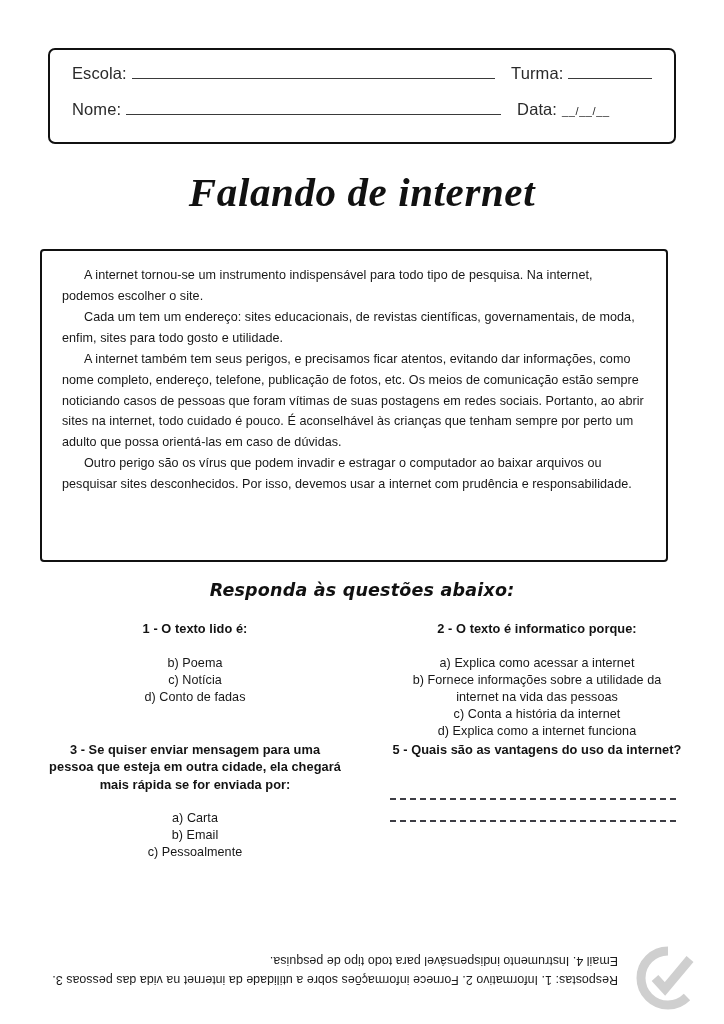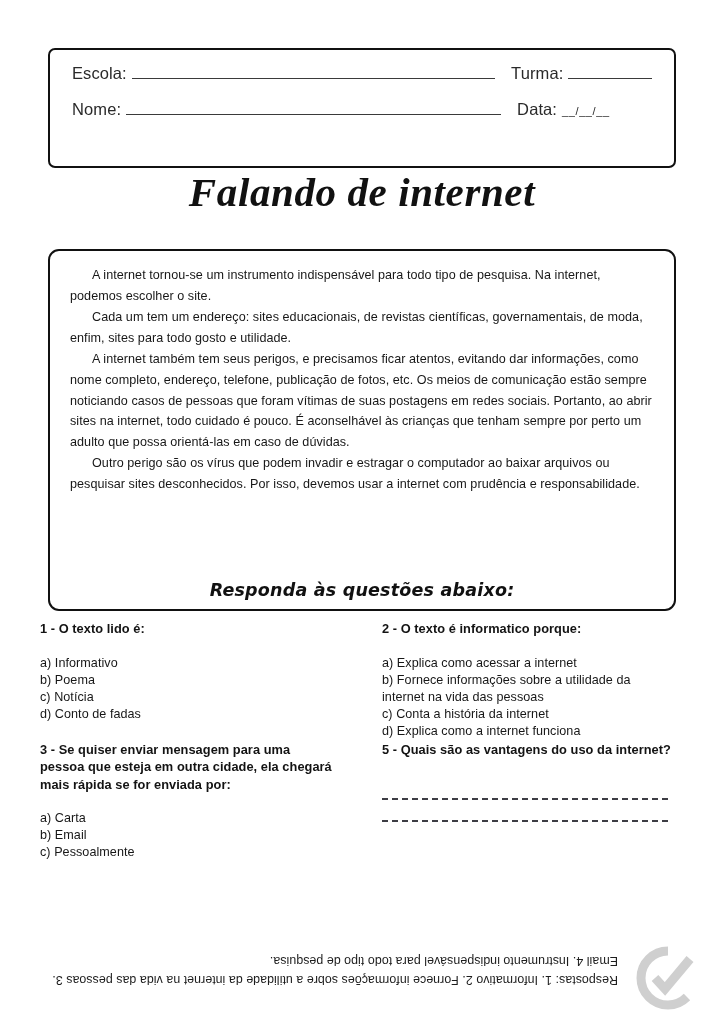--- a/index.html
+++ b/index.html
@@ -16,21 +16,21 @@
     color: #1a1a1a;
     overflow: hidden;
   }
 
   
   .header-box {
     position: absolute;
     left: 48px;
     top: 48px;
     width: 628px;
-    height: 120px;
+    height: 96px;
     border: 2.5px solid #111111;
     border-radius: 7px;
     padding: 14px 22px 0 22px;
   }
   .hdr-row {
     display: flex;
     align-items: baseline;
     height: 36px;
   }
   .hdr-label {
@@ -67,26 +67,26 @@
     font-style: italic;
     font-weight: 600;
     font-size: 41px;
     letter-spacing: .6px;
     color: #111111;
   }
 
   
   .passage-box {
     position: absolute;
-    left: 48px;
+    left: 40px;
     top: 249px;
     width: 628px;
-    height: 362px;
+    height: 313px;
     border: 2.5px solid #111111;
-    border-radius: 11px;
+    border-radius: 4px;
     padding: 14px 20px 10px 20px;
   }
   .passage-box p {
     margin: 0 0 1px 0;
     font-size: 12.6px;
     line-height: 20.6px;
     text-indent: 22px;
     text-align: left;
     color: #171717;
     letter-spacing: .05px;
@@ -110,23 +110,24 @@
     font-style: italic;
     font-weight: 600;
     font-size: 17.5px;
     color: #111111;
     letter-spacing: .2px;
   }
 
   
   .questions {
     position: absolute;
-    left: 40px;
+    left: 48px;
     top: 620px;
     width: 636px;
+    text-align: center;
   }
   .q-row {
     display: flex;
     gap: 48px;
   }
   .q-row.second { }
   .q-col { width: 294px; }
   .q-col.wide { width: 294px; }
 
   .q-prompt {
@@ -209,21 +210,20 @@
 
 <div class="responda">Responda às questões abaixo:</div>
 
 <div class="questions">
 
   <div class="q-row">
 
     <div class="q-col">
       <div class="q-prompt">1 - O texto lido é:</div>
       <div class="q-options">
-        <div class="q-option">a) Informativo</div>
         <div class="q-option">b) Poema</div>
         <div class="q-option">c) Notícia</div>
         <div class="q-option">d) Conto de fadas</div>
       </div>
     </div>
 
     <div class="q-col wide">
       <div class="q-prompt">2 - O texto é informatico porque:</div>
       <div class="q-options">
         <div class="q-option">a) Explica como acessar a internet</div>

